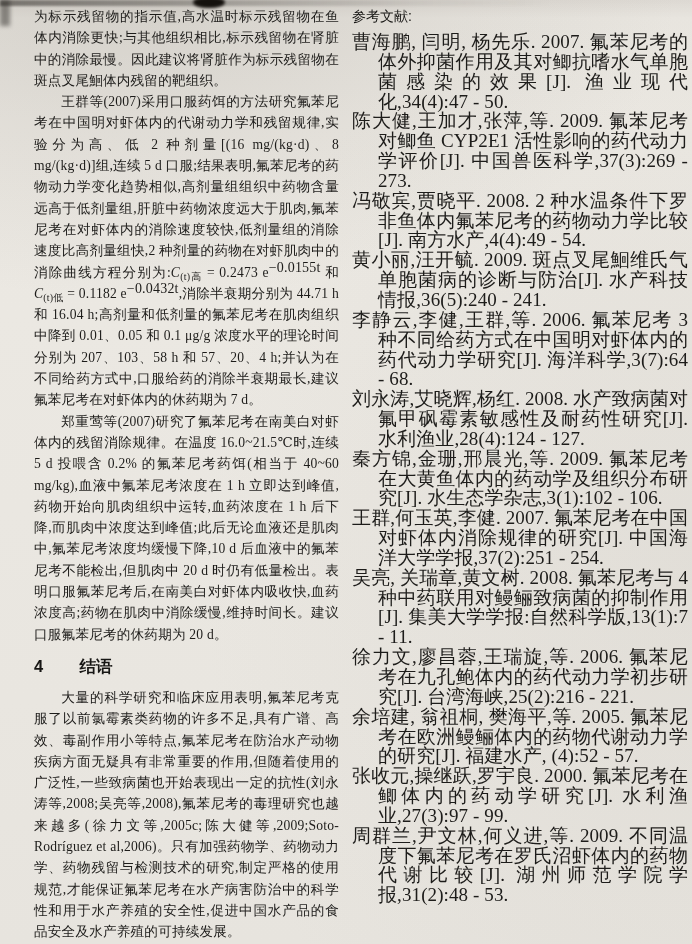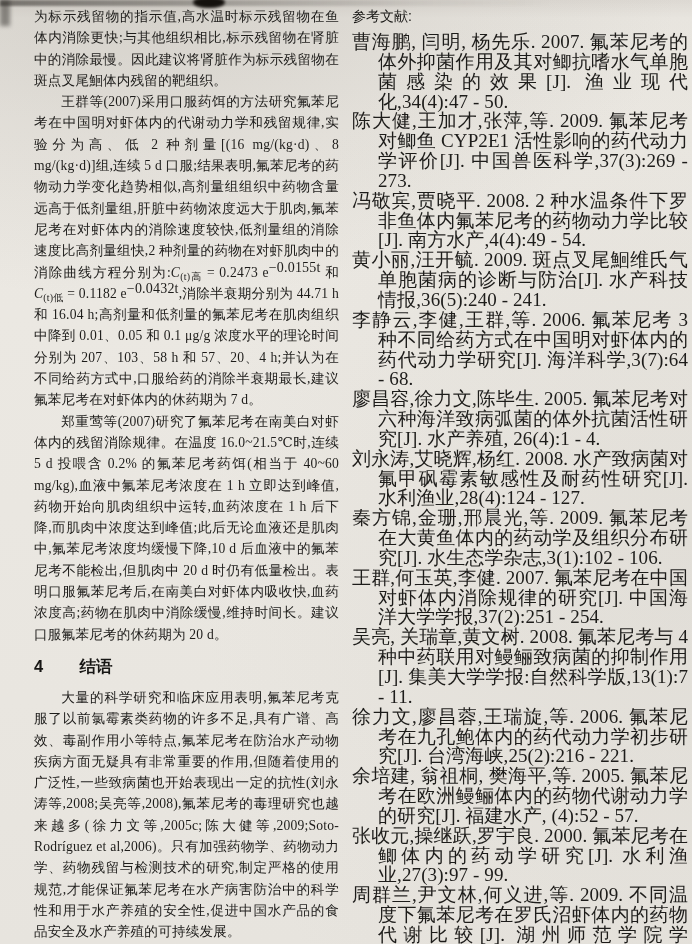--- a/index.html
+++ b/index.html
@@ -70,21 +70,20 @@
   </div>
 
   <div class="col-right">
     <div class="ref-heading">参考文献:</div>
     <div class="ref-list" id="ref-list">
         <p>曹海鹏, 闫明, 杨先乐. 2007. 氟苯尼考的体外抑菌作用及其对鲫抗嗜水气单胞菌感染的效果[J]. 渔业现代化,34(4):47 - 50.</p>
         <p>陈大健,王加才,张萍,等. 2009. 氟苯尼考对鲫鱼 CYP2E1 活性影响的药代动力学评价[J]. 中国兽医科学,37(3):269 - 273.</p>
         <p>冯敬宾,贾晓平. 2008. 2 种水温条件下罗非鱼体内氟苯尼考的药物动力学比较[J]. 南方水产,4(4):49 - 54.</p>
         <p>黄小丽,汪开毓. 2009. 斑点叉尾鮰维氏气单胞菌病的诊断与防治[J]. 水产科技情报,36(5):240 - 241.</p>
         <p>李静云,李健,王群,等. 2006. 氟苯尼考 3 种不同给药方式在中国明对虾体内的药代动力学研究[J]. 海洋科学,3(7):64 - 68.</p>
-        <p>廖昌容,徐力文,陈毕生. 2005. 氟苯尼考对六种海洋致病弧菌的体外抗菌活性研究[J]. 水产养殖, 26(4):1 - 4.</p>
         <p>刘永涛,艾晓辉,杨红. 2008. 水产致病菌对氟甲砜霉素敏感性及耐药性研究[J]. 水利渔业,28(4):124 - 127.</p>
         <p>秦方锦,金珊,邢晨光,等. 2009. 氟苯尼考在大黄鱼体内的药动学及组织分布研究[J]. 水生态学杂志,3(1):102 - 106.</p>
         <p>王群,何玉英,李健. 2007. 氟苯尼考在中国对虾体内消除规律的研究[J]. 中国海洋大学学报,37(2):251 - 254.</p>
         <p>吴亮, 关瑞章,黄文树. 2008. 氟苯尼考与 4 种中药联用对鳗鲡致病菌的抑制作用[J]. 集美大学学报:自然科学版,13(1):7 - 11.</p>
         <p>徐力文,廖昌蓉,王瑞旋,等. 2006. 氟苯尼考在九孔鲍体内的药代动力学初步研究[J]. 台湾海峡,25(2):216 - 221.</p>
         <p>余培建, 翁祖桐, 樊海平,等. 2005. 氟苯尼考在欧洲鳗鲡体内的药物代谢动力学的研究[J]. 福建水产, (4):52 - 57.</p>
         <p>张收元,操继跃,罗宇良. 2000. 氟苯尼考在鲫体内的药动学研究[J]. 水利渔业,27(3):97 - 99.</p>
         <p>周群兰,尹文林,何义进,等. 2009. 不同温度下氟苯尼考在罗氏沼虾体内的药物代谢比较[J]. 湖州师范学院学报,31(2):48 - 53.</p>
       </div>
   </div>

